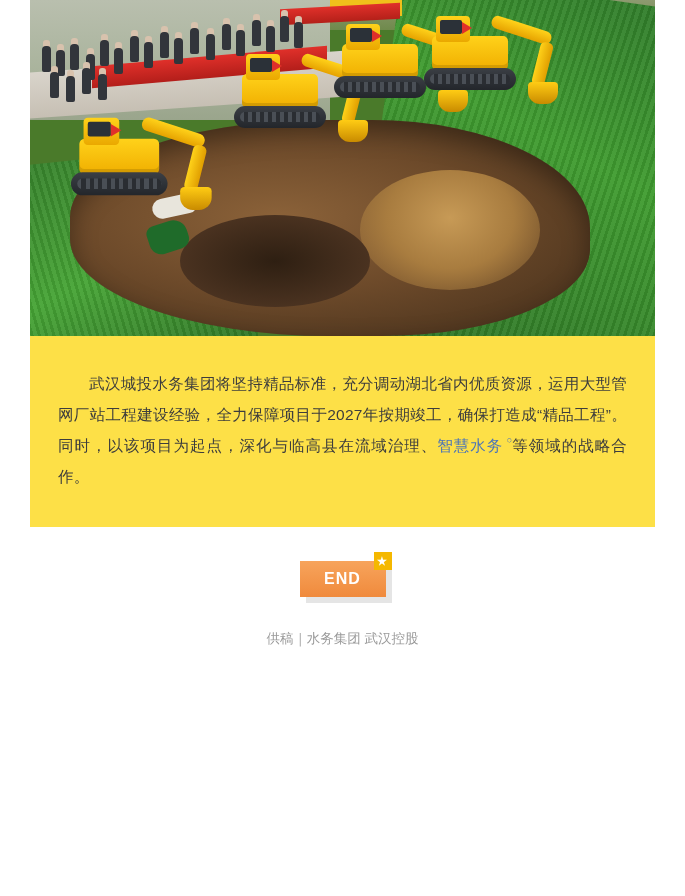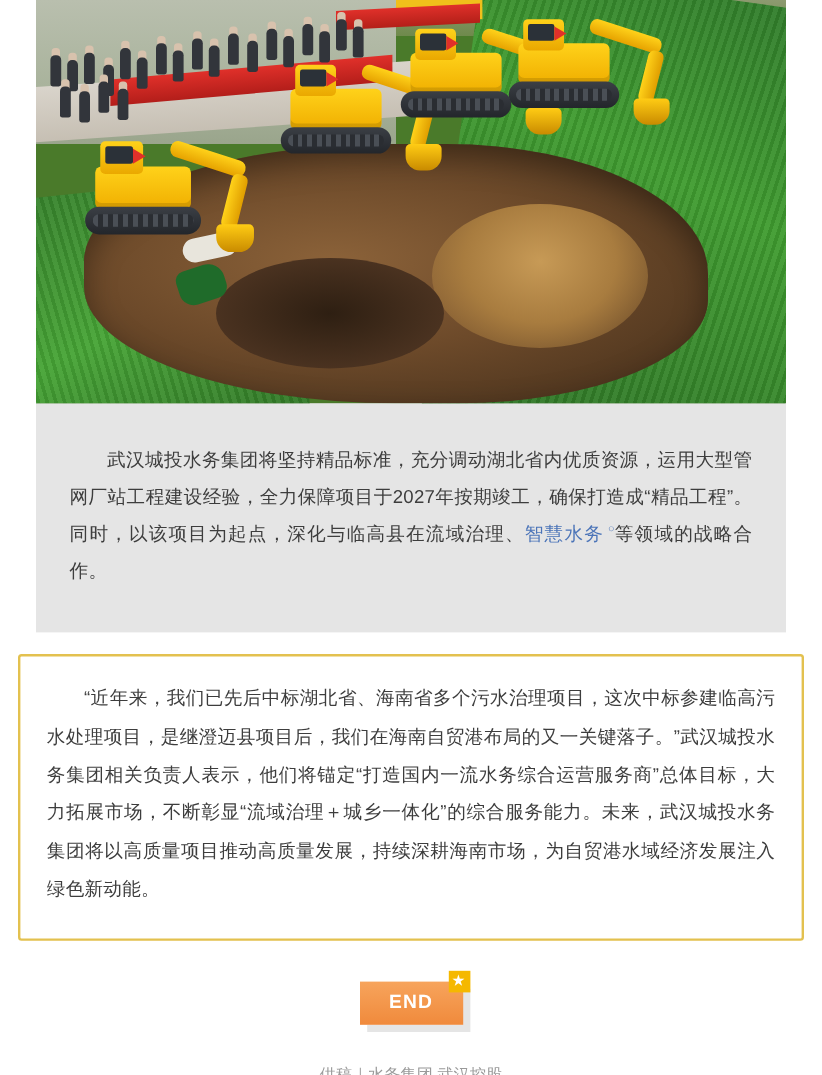--- a/index.html
+++ b/index.html
@@ -18,21 +18,21 @@
     position: relative;
     width: 685px;
     min-height: 896px;
     background: #ffffff;
     overflow: hidden;
   }
 
   
   .article-card {
     margin: 0 30px 0 30px;
-    background: #e5e5e5;
+    background: #fde047;
     padding: 0 0 14px 0;
   }
   .photo {
     position: relative;
     width: 625px;
     height: 336px;
     overflow: hidden;
     background: #4a7a2a;
   }
   
@@ -381,23 +381,20 @@
           <div class="flag"></div>
           <div class="track"></div>
       </div>
     </div>
 
     <p class="article-text">
       <span class="indent"></span><span>武汉城投水务集团将坚持精品标准，充分调动湖北省内优质资源，运用大型管网厂站工程建设经验，全力保障项目于2027年按期竣工，确保打造成“精品工程”。同时，以该项目为起点，深化与临高县在流域治理、</span><span class="link-tag"><span>智慧水务</span><span class="sup">○</span></span><span>等领域的战略合作。</span>
     </p>
   </div>
 
-  <div class="quote-box">
-    <span class="indent"></span><span>“近年来，我们已先后中标湖北省、海南省多个污水治理项目，这次中标参建临高污水处理项目，是继澄迈县项目后，我们在海南自贸港布局的又一关键落子。”武汉城投水务集团相关负责人表示，他们将锚定“打造国内一流水务综合运营服务商”总体目标，大力拓展市场，不断彰显“流域治理＋城乡一体化”的综合服务能力。未来，武汉城投水务集团将以高质量项目推动高质量发展，持续深耕海南市场，为自贸港水域经济发展注入绿色新动能。</span>
-  </div>
 
   <div class="end-wrap">
     <div class="end-badge">
       <span>END</span>
       <span class="star">★</span>
     </div>
   </div>
 
   <div class="credits">
     <div>供稿｜水务集团 武汉控股</div>

